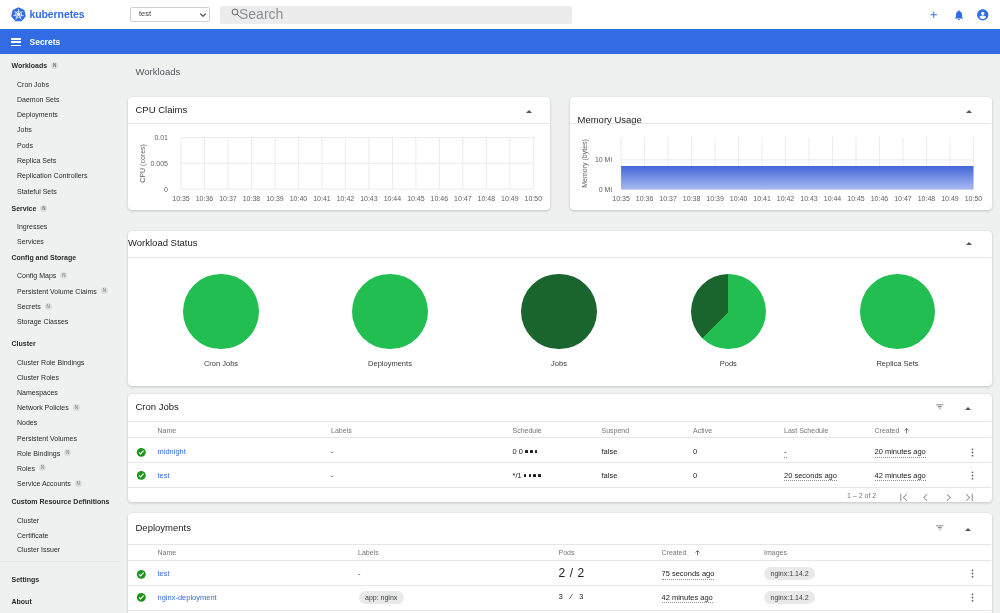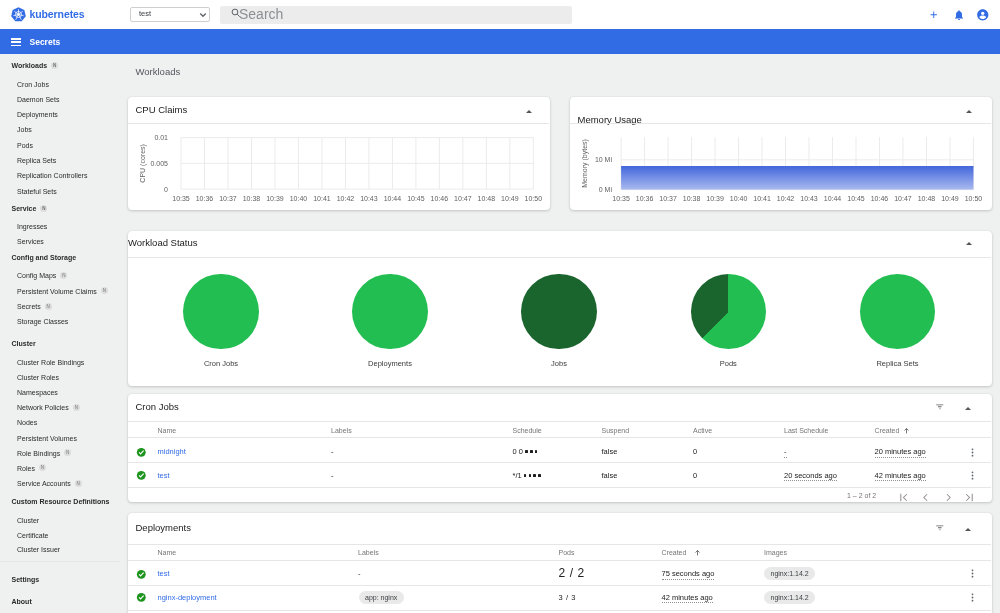--- a/index.html
+++ b/index.html
@@ -305,20 +305,20 @@
     </svg>
 <div class="t" style="left:157.5px;top:593.85px;font-size:7.5px;line-height:7.5px;color:#326ce5;">nginx-deployment</div>
 <svg style="position:absolute;left:966.5px;top:592.10px;" width="11" height="11" viewBox="0 0 24 24">
       <circle cx="12" cy="5" r="1.95" fill="#5f6368"></circle>
       <circle cx="12" cy="12" r="1.95" fill="#5f6368"></circle>
       <circle cx="12" cy="19" r="1.95" fill="#5f6368"></circle>
     </svg>
 <div class="t" style="left:358px;top:570.05px;font-size:7.5px;line-height:7.5px;color:#212121;">-</div>
 <div class="chip" style="left:358.5px;top:591.1px;">app: nginx</div>
 <div class="t" style="left:558.5px;top:570.05px;font-size:12px;line-height:7.5px;color:#212121;letter-spacing:0.6px;">2 / 2</div>
-<div class="t" style="left:558.5px;top:593.85px;font-size:7.5px;line-height:7.5px;color:#212121;letter-spacing:0.6px;">3 / 3</div>
+<div class="t" style="left:558.5px;top:593.85px;font-size:7.5px;line-height:7.5px;color:#212121;letter-spacing:0.6px;font-family:Liberation Mono, monospace;">3 / 3</div>
 <div class="t" style="left:661.5px;top:570.05px;font-size:7.5px;line-height:7.5px;color:#212121;"><span class="u">75 seconds ago</span></div>
 <div class="t" style="left:661.5px;top:593.85px;font-size:7.5px;line-height:7.5px;color:#212121;"><span class="u">42 minutes ago</span></div>
 <div class="chip" style="left:764px;top:567.3px;">nginx:1.14.2</div>
 <div class="chip" style="left:764px;top:591.1px;">nginx:1.14.2</div>
 <div class="divider" style="left:128px;top:585.3px;width:863px;"></div>
 <div class="divider" style="left:128px;top:609.5px;width:863px;"></div>
 </div>
 
 </body></html>

